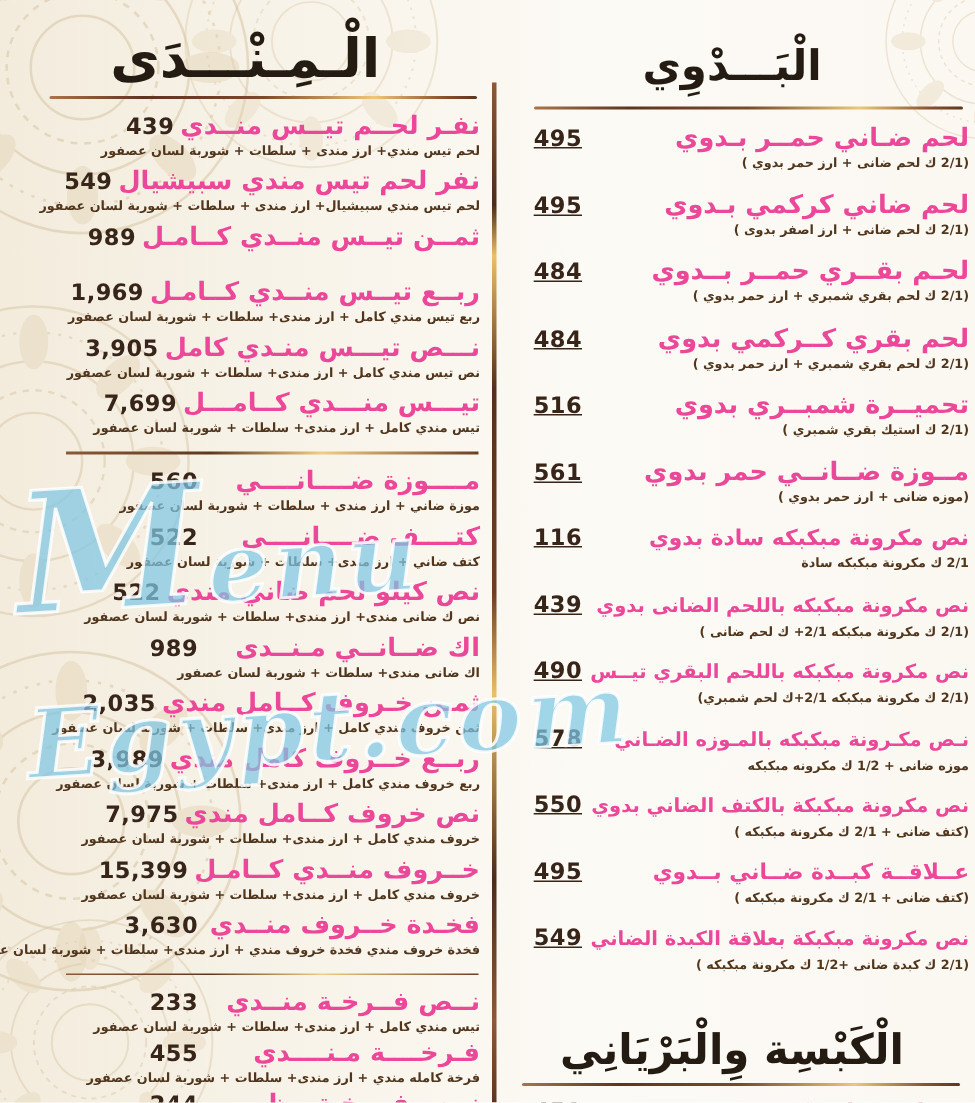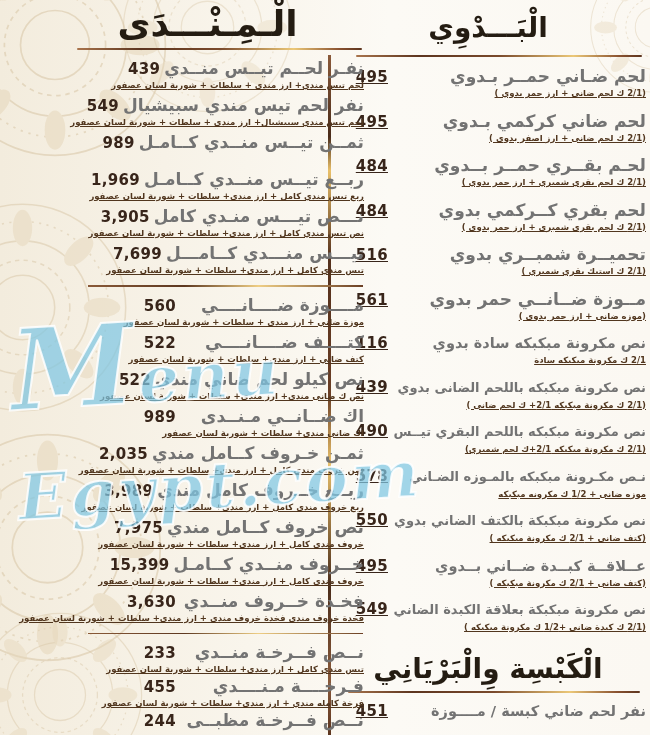--- a/index.html
+++ b/index.html
@@ -3,45 +3,45 @@
 <meta charset="utf-8">
 <style>
   html,body{margin:0;padding:0;}
   body{
     width:650px;height:735px;position:relative;overflow:hidden;
     background:linear-gradient(90deg,#f3ecdd 0%,#f9f5ec 38%,#fcfaf5 60%,#fbf8f2 100%);
     font-family:"DejaVu Sans",sans-serif;
   }
   .orn{position:absolute;z-index:0;}
   
-  .col{position:absolute;top:0;height:554px;z-index:2;direction:rtl;padding-left:44px;}
+  .col{position:absolute;top:16px;height:554px;z-index:2;direction:rtl;}
   .col-badawi{right:0;width:316px;padding-right:4px;}
   .col-mandi{left:0;width:327px;}
   
   .cal{text-align:center;color:#241c12;font-weight:600;letter-spacing:1px;}
   .b-head{font-size:28px;line-height:52px;margin-top:2px;}
   .m-head{font-size:36px;line-height:46px;margin-top:1px;}
-  .k-head{font-size:28px;line-height:40px;margin-top:4px;}
+  .k-head{font-size:28px;line-height:40px;margin-top:19px;}
   .rule{height:2px;border:none;border-radius:1px;
     background:linear-gradient(90deg,#a9744c 0%,#5d351f 22%,#7a4a2c 50%,#ecc878 76%,#8a5230 92%,#5d351f 100%);}
   .b-rule{margin:1px 4px 9px 26px;}
   .m-rule{margin:1px 9px 8px 33px;}
   .k-rule{margin:2px 6px 8px 18px;}
   .group-rule{height:1.5px;border:none;margin:5px 8px 8px 44px;
     background:linear-gradient(90deg,#8a5a38 0%,#5d3820 35%,#efce85 62%,#6b3f24 100%);}
   
   .divider-v{position:absolute;left:328px;top:55px;width:2.5px;height:680px;z-index:1;
     background:linear-gradient(180deg,#8a5a3a 0%,#4a2c1a 12%,#e9c06a 17%,#54301c 30%,#6b3f26 50%,#e9c06a 60%,#4a2c1a 78%,#8a5a3a 92%,#5d351f 100%);}
   
   .item-row{display:flex;justify-content:space-between;align-items:baseline;direction:rtl;}
-  .name{color:#737373;font-weight:bold;font-size:17px;white-space:nowrap;line-height:20px;}
+  .name{color:#ec4899;font-weight:bold;font-size:17px;white-space:nowrap;line-height:20px;}
   .name.sm{font-size:14.5px;}
   .name.xs{font-size:13px;}
   .price{direction:ltr;unicode-bidi:embed;color:#38251a;font-weight:bold;font-size:15px;text-align:right;letter-spacing:.3px;}
-  .desc{font-size:8.5px;font-weight:bold;color:#51361e;margin-top:2px;text-align:right;line-height:11px;white-space:nowrap;text-decoration:underline;}
+  .desc{font-size:8.5px;font-weight:bold;color:#51361e;margin-top:2px;text-align:right;line-height:11px;white-space:nowrap;}
   .col-badawi .price{flex:0 0 58px;text-decoration:underline;}
   .col-badawi .desc{padding-left:4px;}
   .col-mandi .price{flex:0 0 132px;}
   .col-mandi .item-row .name{padding-left:4px;}
   .col-mandi{padding-right:0;}
   .col-mandi .item-row,.col-mandi .desc{padding-right:7px;}
   .b-item{height:44.5px;}
   .m-item{height:37px;}
   .g3 .m-item{height:34px;}
   

